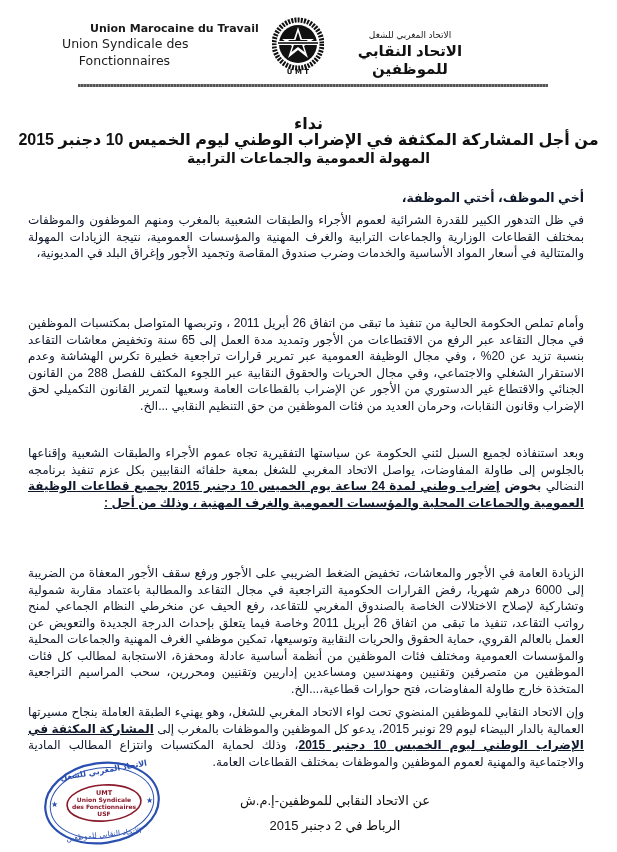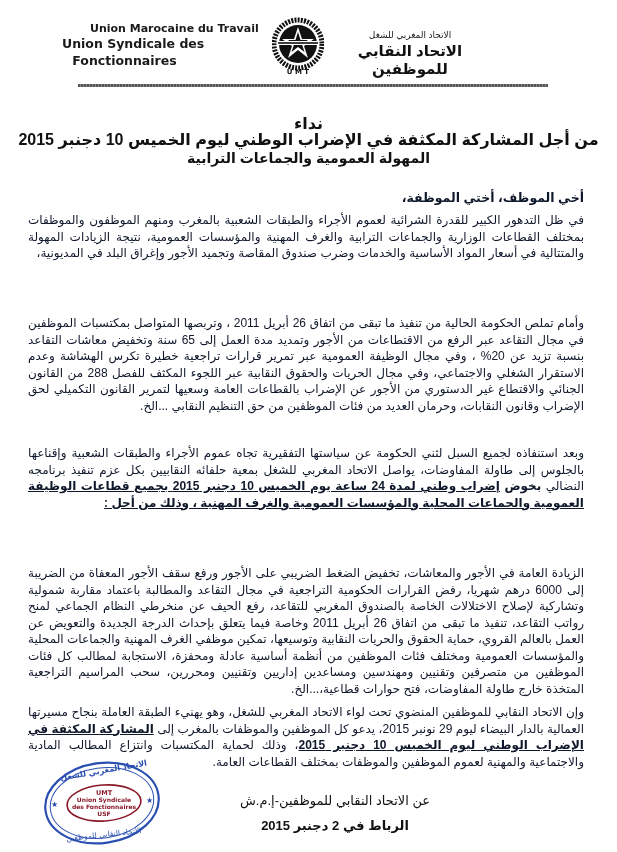--- a/index.html
+++ b/index.html
@@ -9,21 +9,21 @@
       font-family: "Liberation Sans", "DejaVu Sans", sans-serif;
     }
     .page { position: absolute; left: 0; top: 0; width: 617px; height: 852px; }
 
     
     .lh-left {
       position: absolute; left: 62px; top: 22px; width: 125px; text-align: center;
       font-family: "DejaVu Sans", sans-serif; color: #1a1a1a;
     }
     .lh-left .small { font-size: 11px; font-weight: bold; white-space: nowrap; margin-left: 28px; }
-    .lh-left .big { font-size: 12.5px; font-weight: bold; line-height: 17px; white-space: nowrap; }
+    .lh-left .big { font-size: 12.5px; font-weight: normal; line-height: 17px; white-space: nowrap; }
     .lh-right {
       position: absolute; left: 330px; top: 30px; width: 160px; text-align: center; direction: rtl;
     }
     .lh-right .small { font-size: 9px; color: #222; }
     .lh-right .big { font-size: 15px; font-weight: bold; margin-top: 2px; }
     .logo { position: absolute; left: 272px; top: 14px; width: 52px; height: 64px; }
     .rule {
       position: absolute; left: 78px; top: 84px; width: 470px; height: 3px;
       background: repeating-linear-gradient(90deg, #555 0 2px, #888 2px 3px);
     }
@@ -45,21 +45,21 @@
     .greeting { top: 190px; font-weight: bold; font-size: 12.5px; }
     .p1 { top: 212px; }
     .p2 { top: 315px; }
     .p3 { top: 445px; }
     .p4 { top: 565px; }
     .p5 { top: 704px; }
     .b { font-weight: bold; margin-top: 43px; }
     .u { text-decoration: underline; }
 
     .sign-1 { position: absolute; left: 230px; width: 210px; top: 793px; text-align: center; direction: rtl; font-size: 13px; }
-    .sign-2 { position: absolute; left: 230px; width: 210px; top: 818px; text-align: center; direction: rtl; font-size: 13px; font-weight: bold; }
+    .sign-2 { position: absolute; left: 230px; width: 210px; top: 818px; text-align: center; direction: rtl; font-size: 13px; font-weight: normal; }
 
     
     .stamp { position: absolute; left: 42px; top: 757px; width: 120px; height: 90px; }
   </style>
 </head>
 <body>
 
 <div class="page">
 
   <div class="lh-left">

